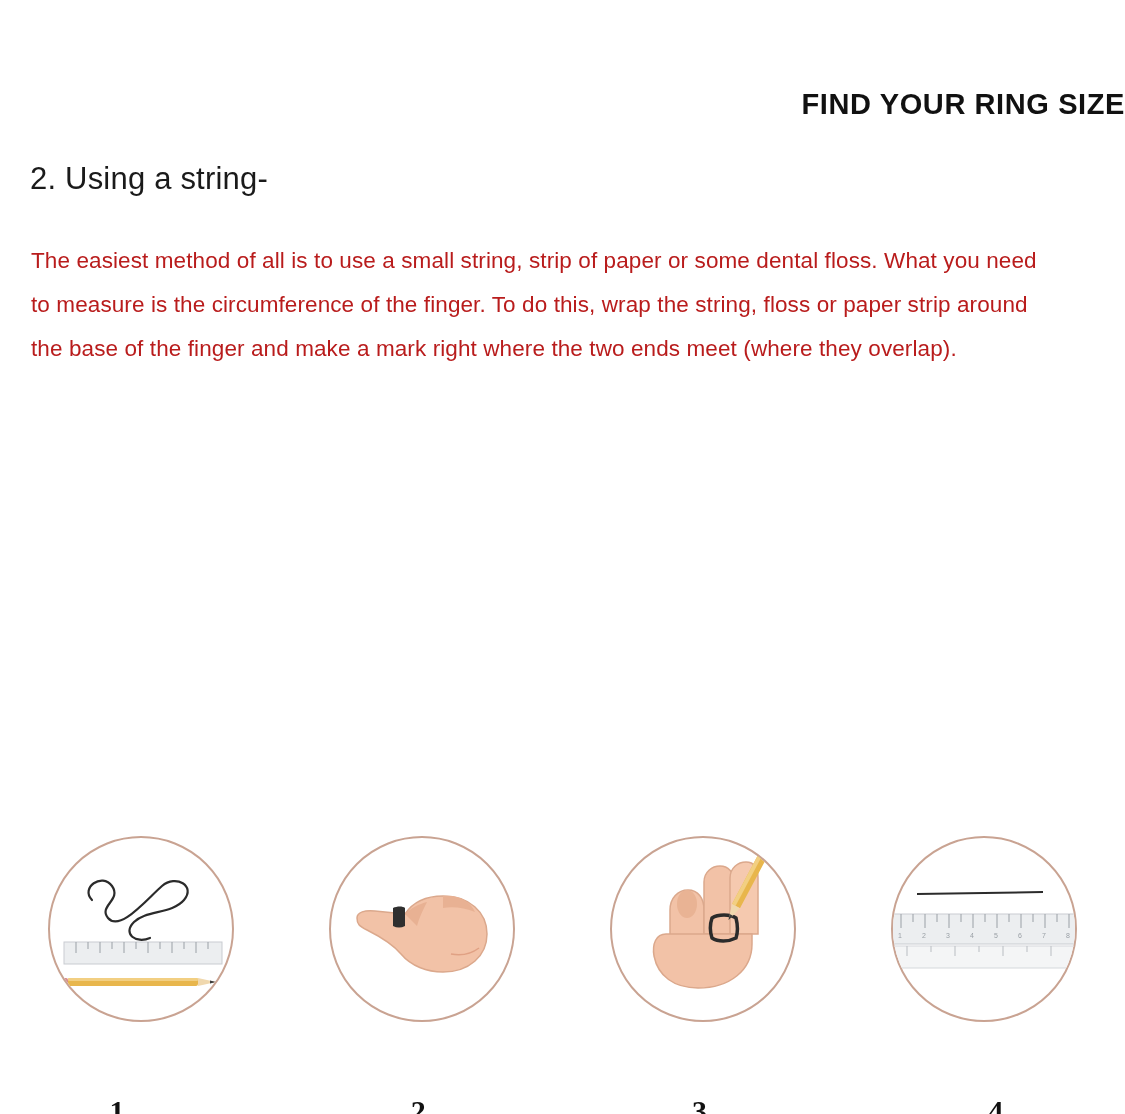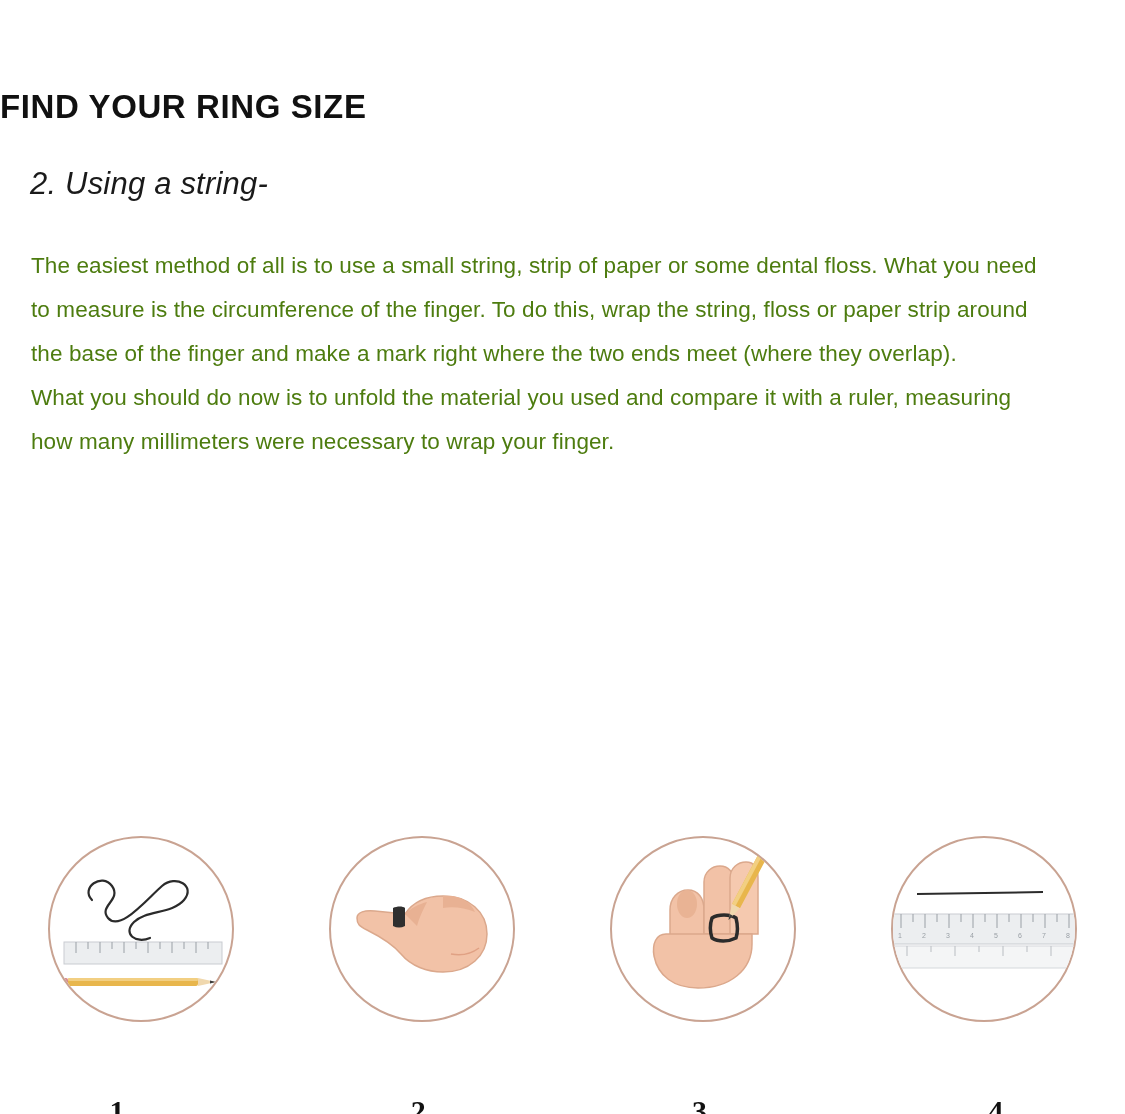--- a/index.html
+++ b/index.html
@@ -15,43 +15,42 @@
     overflow: hidden;
     position: relative;
   }
   .page {
     width: 1125px;
     height: 1114px;
     position: relative;
     box-sizing: border-box;
   }
   .title {
-    text-align: left;
-    font-size: 33px;
+    text-align: right;
+    font-size: 29px;
     font-weight: 700;
     letter-spacing: 0.6px;
     margin-top: 88px;
     color: #111111;
   }
   .subtitle {
     margin-top: 40px;
     margin-left: 30px;
     font-size: 31px;
     font-weight: 400;
     color: #1a1a1a;
     letter-spacing: 0.2px;
-    font-style: italic;
   }
   .body-copy {
     margin-top: 42px;
     margin-left: 31px;
     margin-right: 70px;
     font-size: 22.5px;
     line-height: 44px;
-    color: #4d7c0f;
+    color: #b91c1c;
     letter-spacing: 0.1px;
   }
   .body-copy p {
     margin: 0;
   }
   .steps {
     position: absolute;
     top: 748px;
     left: 0;
     width: 1125px;
@@ -95,21 +94,20 @@
 <body>
 
 <div class="page">
 
   <div class="title">FIND YOUR RING SIZE</div>
 
   <div class="subtitle">2. Using a string-</div>
 
   <div class="body-copy">
     <p>The easiest method of all is to use a small string, strip of paper or some dental floss. What you need to measure is the circumference of the finger. To do this, wrap the string, floss or paper strip around the base of the finger and make a mark right where the two ends meet (where they overlap).</p>
-    <p>What you should do now is to unfold the material you used and compare it with a ruler, measuring how many millimeters were necessary to wrap your finger.</p>
   </div>
 
   <div class="steps">
 
     <div class="step">
       <div class="circle">
         <svg width="182" height="182" viewBox="0 0 182 182">
           <path d="M42 62 C30 50, 52 34, 62 48 C72 62, 48 68, 58 80 C70 94, 96 62, 112 48 C126 36, 146 48, 134 62 C122 76, 96 72, 84 84 C72 96, 86 106, 100 100" fill="none" stroke="#2b2b2b" stroke-width="2.2" stroke-linecap="round"></path>
           <rect x="14" y="104" width="158" height="22" fill="#eceef0" stroke="#c9ccd1" stroke-width="1"></rect>
           <g stroke="#9aa0a6" stroke-width="1">

